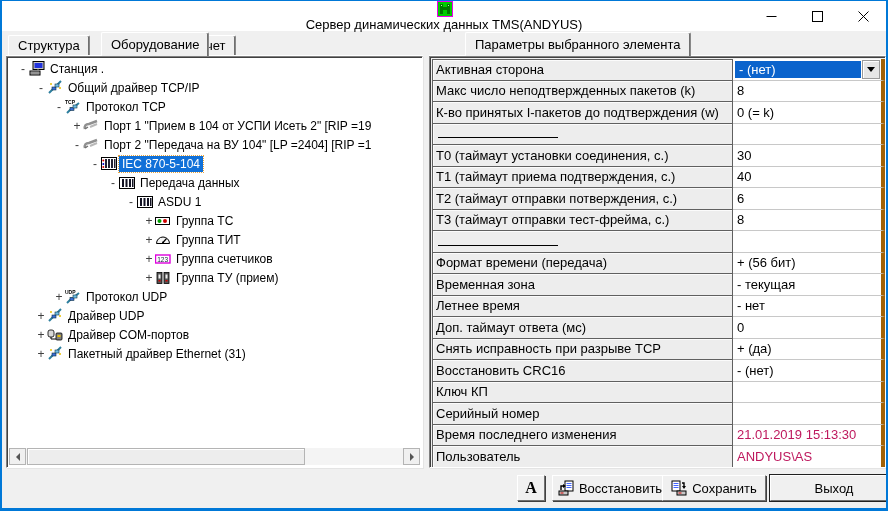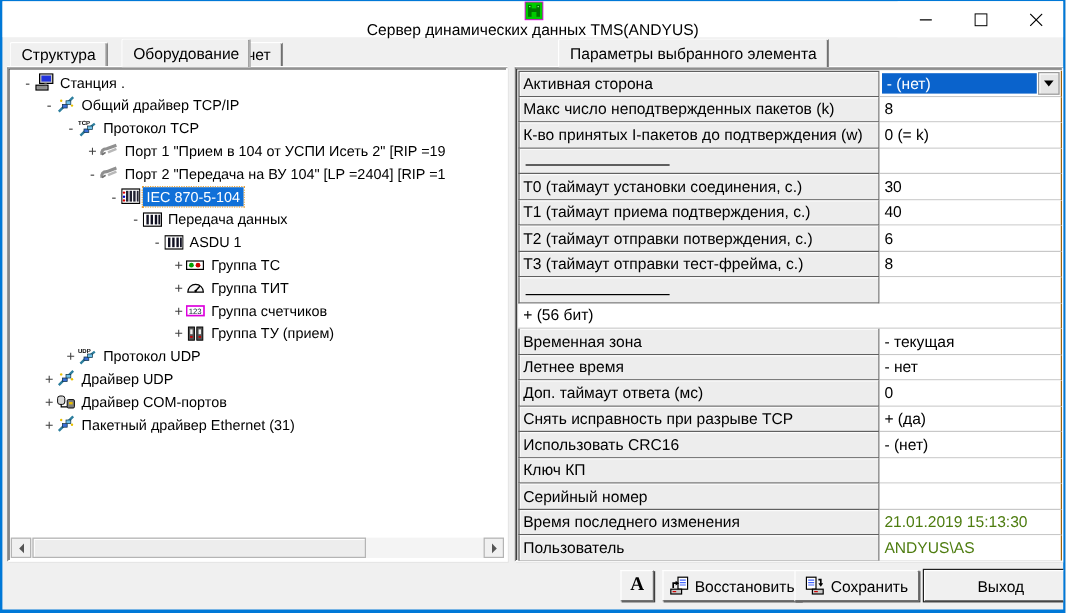--- a/index.html
+++ b/index.html
@@ -56,24 +56,24 @@
   
   .prop-grid{position:absolute;left:2px;top:2px;width:453px;height:410px;background:#f0f0f0;}
   .prop-row{display:flex;height:21.5px;}
   .p-label{
     width:301px;flex:none;background:#ededed;border:1px solid #606060;border-top:none;
     box-shadow:inset 1px 1px 0 #fbfbfb;
     display:flex;align-items:center;padding:0 3px;white-space:nowrap;overflow:hidden;font-size:13px;
   }
   .prop-row:first-child .p-label{border-top:1px solid #606060;}
   .p-value{
-    flex:1;background:#fff;border-right:1px solid #a16207;border-bottom:1px solid #c8c8c8;
+    flex:1;background:#fff;border-right:4px solid #a16207;border-bottom:1px solid #c8c8c8;
     display:flex;align-items:center;padding:0 4px;white-space:nowrap;overflow:hidden;font-size:13px;
   }
-  .p-value.blue{color:#4d7c0f;}
+  .p-value.blue{color:#be185d;}
   .sep-line{width:120px;height:9px;border-bottom:1px solid #000;margin-left:2px;}
   
   .p-value.has-combo{padding:1px;}
   .combo{flex:1;height:100%;display:flex;align-items:stretch;background:#fff;}
   .combo-text{flex:1;background:#0a63cc;color:#fff;display:flex;align-items:center;padding:0 4px;margin:1px;}
   .combo-btn{width:18px;flex:none;background:#e6e6e6;border:1px solid #9a9a9a;
     box-shadow:inset 1px 1px 0 #fff;display:flex;align-items:center;justify-content:center;}
   .combo-arrow{width:0;height:0;border:4px solid transparent;border-top:5px solid #000;margin-top:4px;}
   
   .btn{
@@ -389,40 +389,41 @@
           <div class="p-label">T3 (таймаут отправки тест-фрейма, с.)</div>
           <div class="p-value">8</div>
         </div>
         <div class="prop-row">
           <div class="p-label">
             <div class="sep-line"></div>
           </div>
           <div class="p-value"></div>
         </div>
         <div class="prop-row">
+          <div class="p-label">Формат времени (передача)</div>
           <div class="p-value">+ (56 бит)</div>
         </div>
         <div class="prop-row">
           <div class="p-label">Временная зона</div>
           <div class="p-value">- текущая</div>
         </div>
         <div class="prop-row">
           <div class="p-label">Летнее время</div>
           <div class="p-value">-  нет</div>
         </div>
         <div class="prop-row">
           <div class="p-label">Доп. таймаут ответа (мс)</div>
           <div class="p-value">0</div>
         </div>
         <div class="prop-row">
           <div class="p-label">Снять исправность при разрыве TCP</div>
           <div class="p-value">+ (да)</div>
         </div>
         <div class="prop-row">
-          <div class="p-label">Использовать CRC16</div>
+          <div class="p-label">Восстановить CRC16</div>
           <div class="p-value">- (нет)</div>
         </div>
         <div class="prop-row">
           <div class="p-label">Ключ КП</div>
           <div class="p-value"></div>
         </div>
         <div class="prop-row">
           <div class="p-label">Серийный номер</div>
           <div class="p-value"></div>
         </div>

